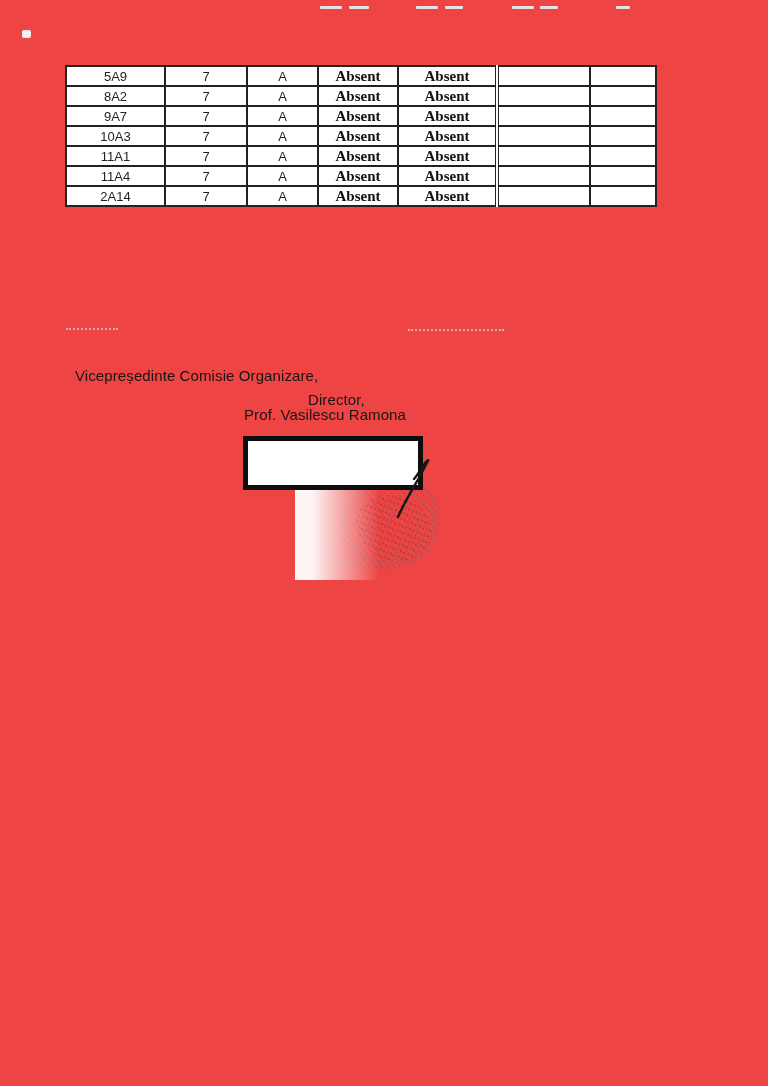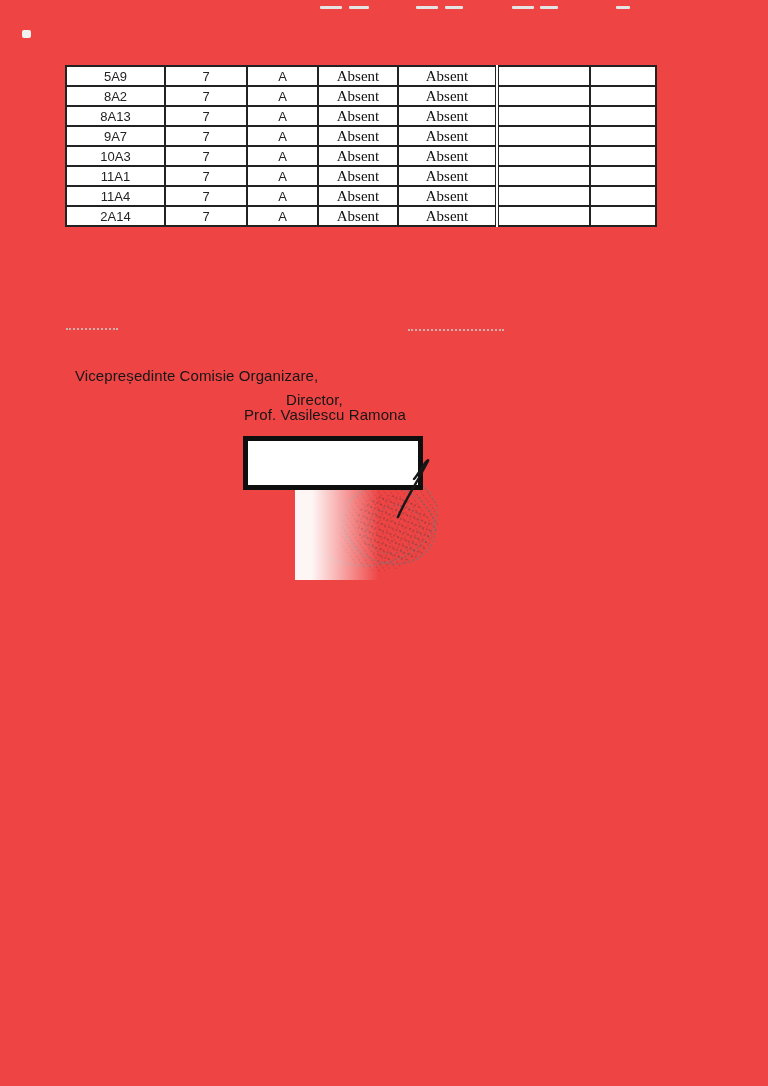--- a/index.html
+++ b/index.html
@@ -14,30 +14,30 @@
   
   table.grid{
     position:absolute;left:65px;top:65px;border-collapse:collapse;table-layout:fixed;
     background:#fff;
   }
   table.grid td{
     border:2px solid #222222;height:18px;padding:0;margin:0;
     text-align:center;vertical-align:middle;overflow:hidden;white-space:nowrap;
   }
   td.c-id{font-family:"Liberation Sans",sans-serif;font-size:13px;color:#232323;}
-  td.c-absent{font-family:"Liberation Serif",serif;font-size:15px;font-weight:400;color:#111111;}
+  td.c-absent{font-family:"Liberation Serif",serif;font-size:15px;font-weight:700;color:#111111;}
   table.grid td:nth-child(6){border-left:4px double #222222;}
 
   
   .ghost-line{position:absolute;height:0;border-top:2px dotted #c9c9c9;opacity:.8;}
 
   
   .sig{position:absolute;font-weight:400;font-size:15px;color:#161616;letter-spacing:.1px;white-space:nowrap;}
   .line1{left:75px;top:367px;}
-  .line2{left:286px;top:391px;}
+  .line2{left:308px;top:391px;}
   .line3{left:244px;top:406px;}
 
   
   .redaction-box{
     position:absolute;left:243px;top:436px;width:170px;height:44px;
     border:5px solid #0e0e0e;background:#ffffff;z-index:3;
   }
 
   
   .stamp{position:absolute;left:303px;top:466px;width:142px;height:106px;z-index:2;}
@@ -94,29 +94,20 @@
           <td class="c-id">5A9</td>
           <td class="c-id">7</td>
           <td class="c-id">A</td>
           <td class="c-absent">Absent</td>
           <td class="c-absent">Absent</td>
           <td class="c-id"></td>
           <td class="c-id"></td>
         </tr>
         <tr>
           <td class="c-id">8A2</td>
-          <td class="c-id">7</td>
-          <td class="c-id">A</td>
-          <td class="c-absent">Absent</td>
-          <td class="c-absent">Absent</td>
-          <td class="c-id"></td>
-          <td class="c-id"></td>
-        </tr>
-        <tr>
-          <td class="c-id">8A13</td>
           <td class="c-id">7</td>
           <td class="c-id">A</td>
           <td class="c-absent">Absent</td>
           <td class="c-absent">Absent</td>
           <td class="c-id"></td>
           <td class="c-id"></td>
         </tr>
         <tr>
           <td class="c-id">9A7</td>
           <td class="c-id">7</td>

